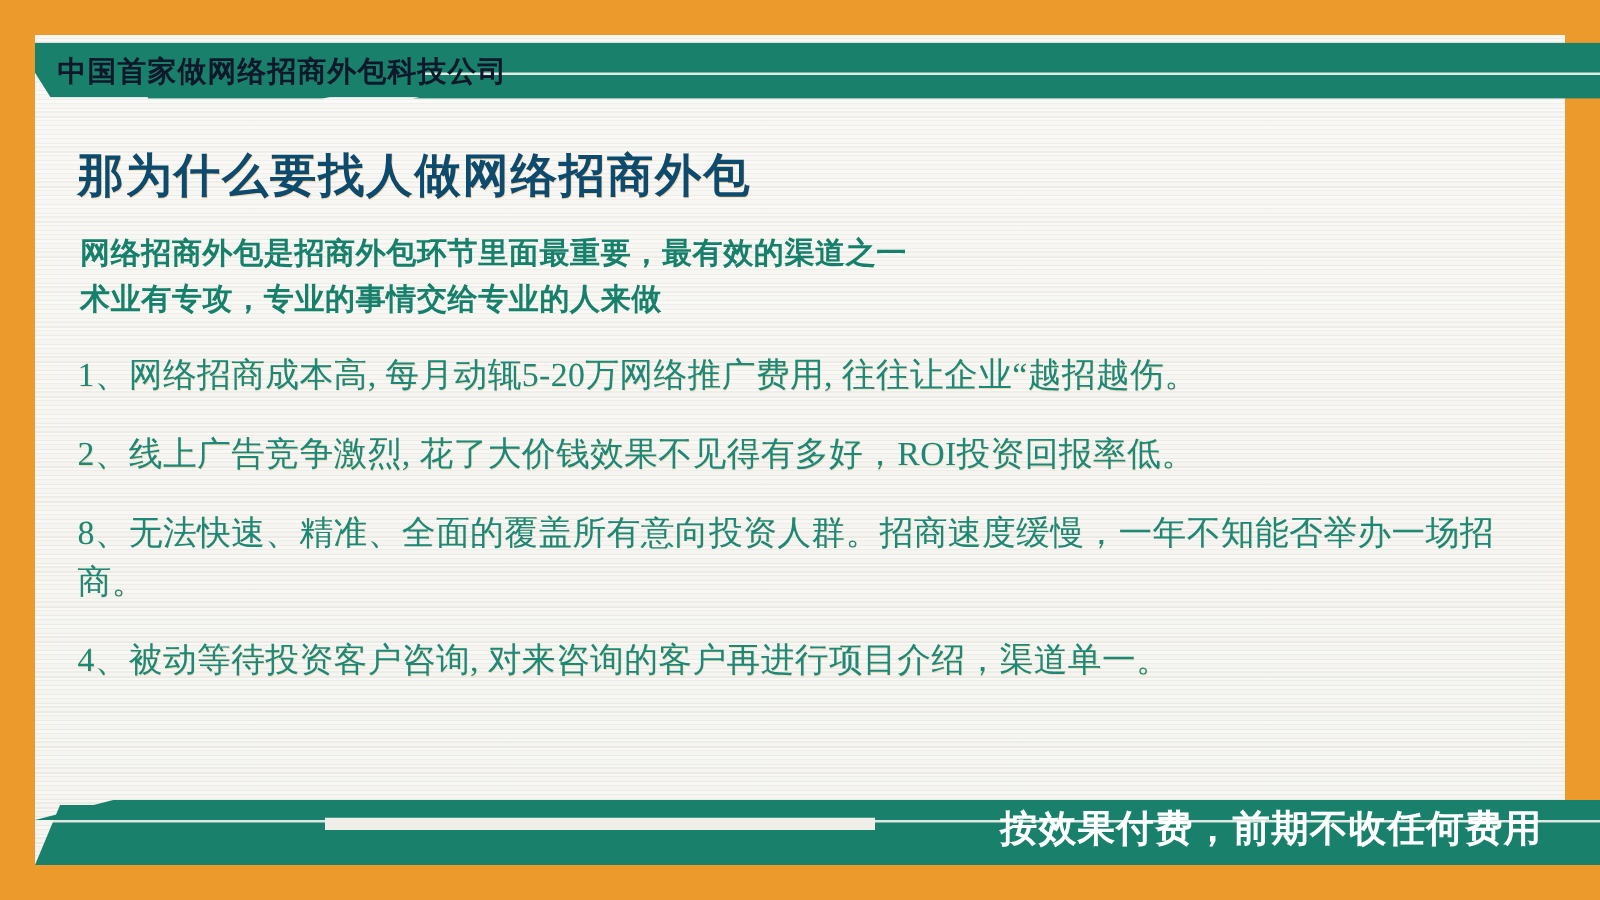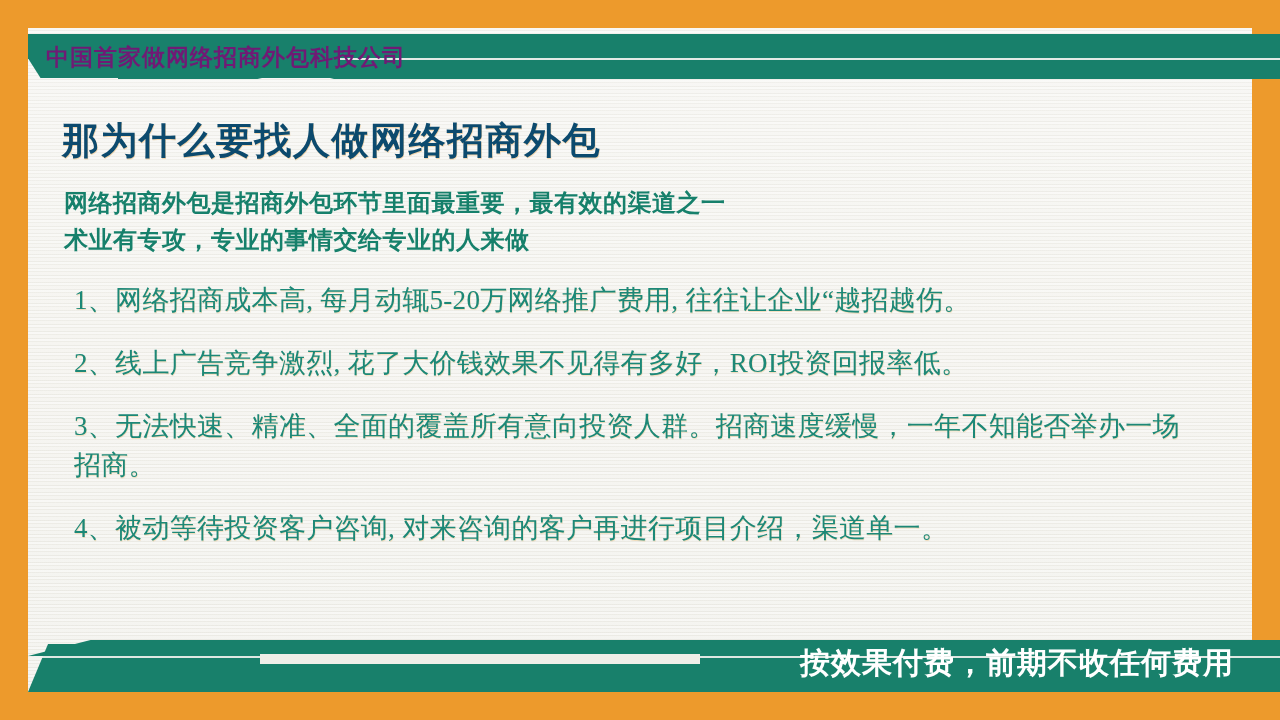--- a/index.html
+++ b/index.html
@@ -81,21 +81,21 @@
     height: 19px;
     background: #18806B;
     clip-path: polygon(0 0, 100% 0, 62% 100%, 0 100%);
   }
   .header-title {
     position: absolute;
     left: 46px;
     top: 40px;
     height: 34px;
     line-height: 34px;
-    color: #701a75;
+    color: #0f172a;
     font-size: 23px;
     font-weight: 700;
     letter-spacing: 1px;
     white-space: nowrap;
   }
 
   
   .band-bottom {
     position: absolute;
     left: 28px;
@@ -162,21 +162,21 @@
   .subtitle {
     color: #16806B;
     font-size: 24px;
     font-weight: 700;
     line-height: 1.55;
     letter-spacing: .5px;
     margin: 0 0 22px 2px;
   }
   .subtitle div { white-space: nowrap; }
 
-  .points { margin: 12px; padding: 0; list-style: none; }
+  .points { margin: 0; padding: 0; list-style: none; }
   .point {
     color: #1C8877;
     font-family: "Liberation Serif", "DejaVu Serif", serif;
     font-size: 27px;
     line-height: 1.42;
     letter-spacing: .3px;
     margin-bottom: 25px;
     text-shadow: 0.5px 0.5px 0 rgba(237,154,44,0.25);
   }
   .point:last-child { margin-bottom: 0; }
@@ -199,21 +199,21 @@
     <h1 class="slide-title">那为什么要找人做网络招商外包</h1>
 
     <div class="subtitle">
       <div>网络招商外包是招商外包环节里面最重要，最有效的渠道之一</div>
       <div>术业有专攻，专业的事情交给专业的人来做</div>
     </div>
 
     <ul class="points">
       <li class="point">1、网络招商成本高, 每月动辄5-20万网络推广费用, 往往让企业“越招越伤。</li>
       <li class="point">2、线上广告竞争激烈, 花了大价钱效果不见得有多好，ROI投资回报率低。</li>
-      <li class="point">3、无法快速、精准、全面的覆盖所有意向投资人群。招商速度缓慢，一年不知能否举办一场招商。</li>
+      <li class="point">8、无法快速、精准、全面的覆盖所有意向投资人群。招商速度缓慢，一年不知能否举办一场招商。</li>
       <li class="point">4、被动等待投资客户咨询, 对来咨询的客户再进行项目介绍，渠道单一。</li>
     </ul>
 
   </div>
 
   <div class="band-bottom-top"></div>
   <div class="band-bottom"></div>
   <div class="band-bottom-rule"></div>
   <div class="band-bottom-rule-mask"></div>
   <div class="footer-text">按效果付费，前期不收任何费用</div>

